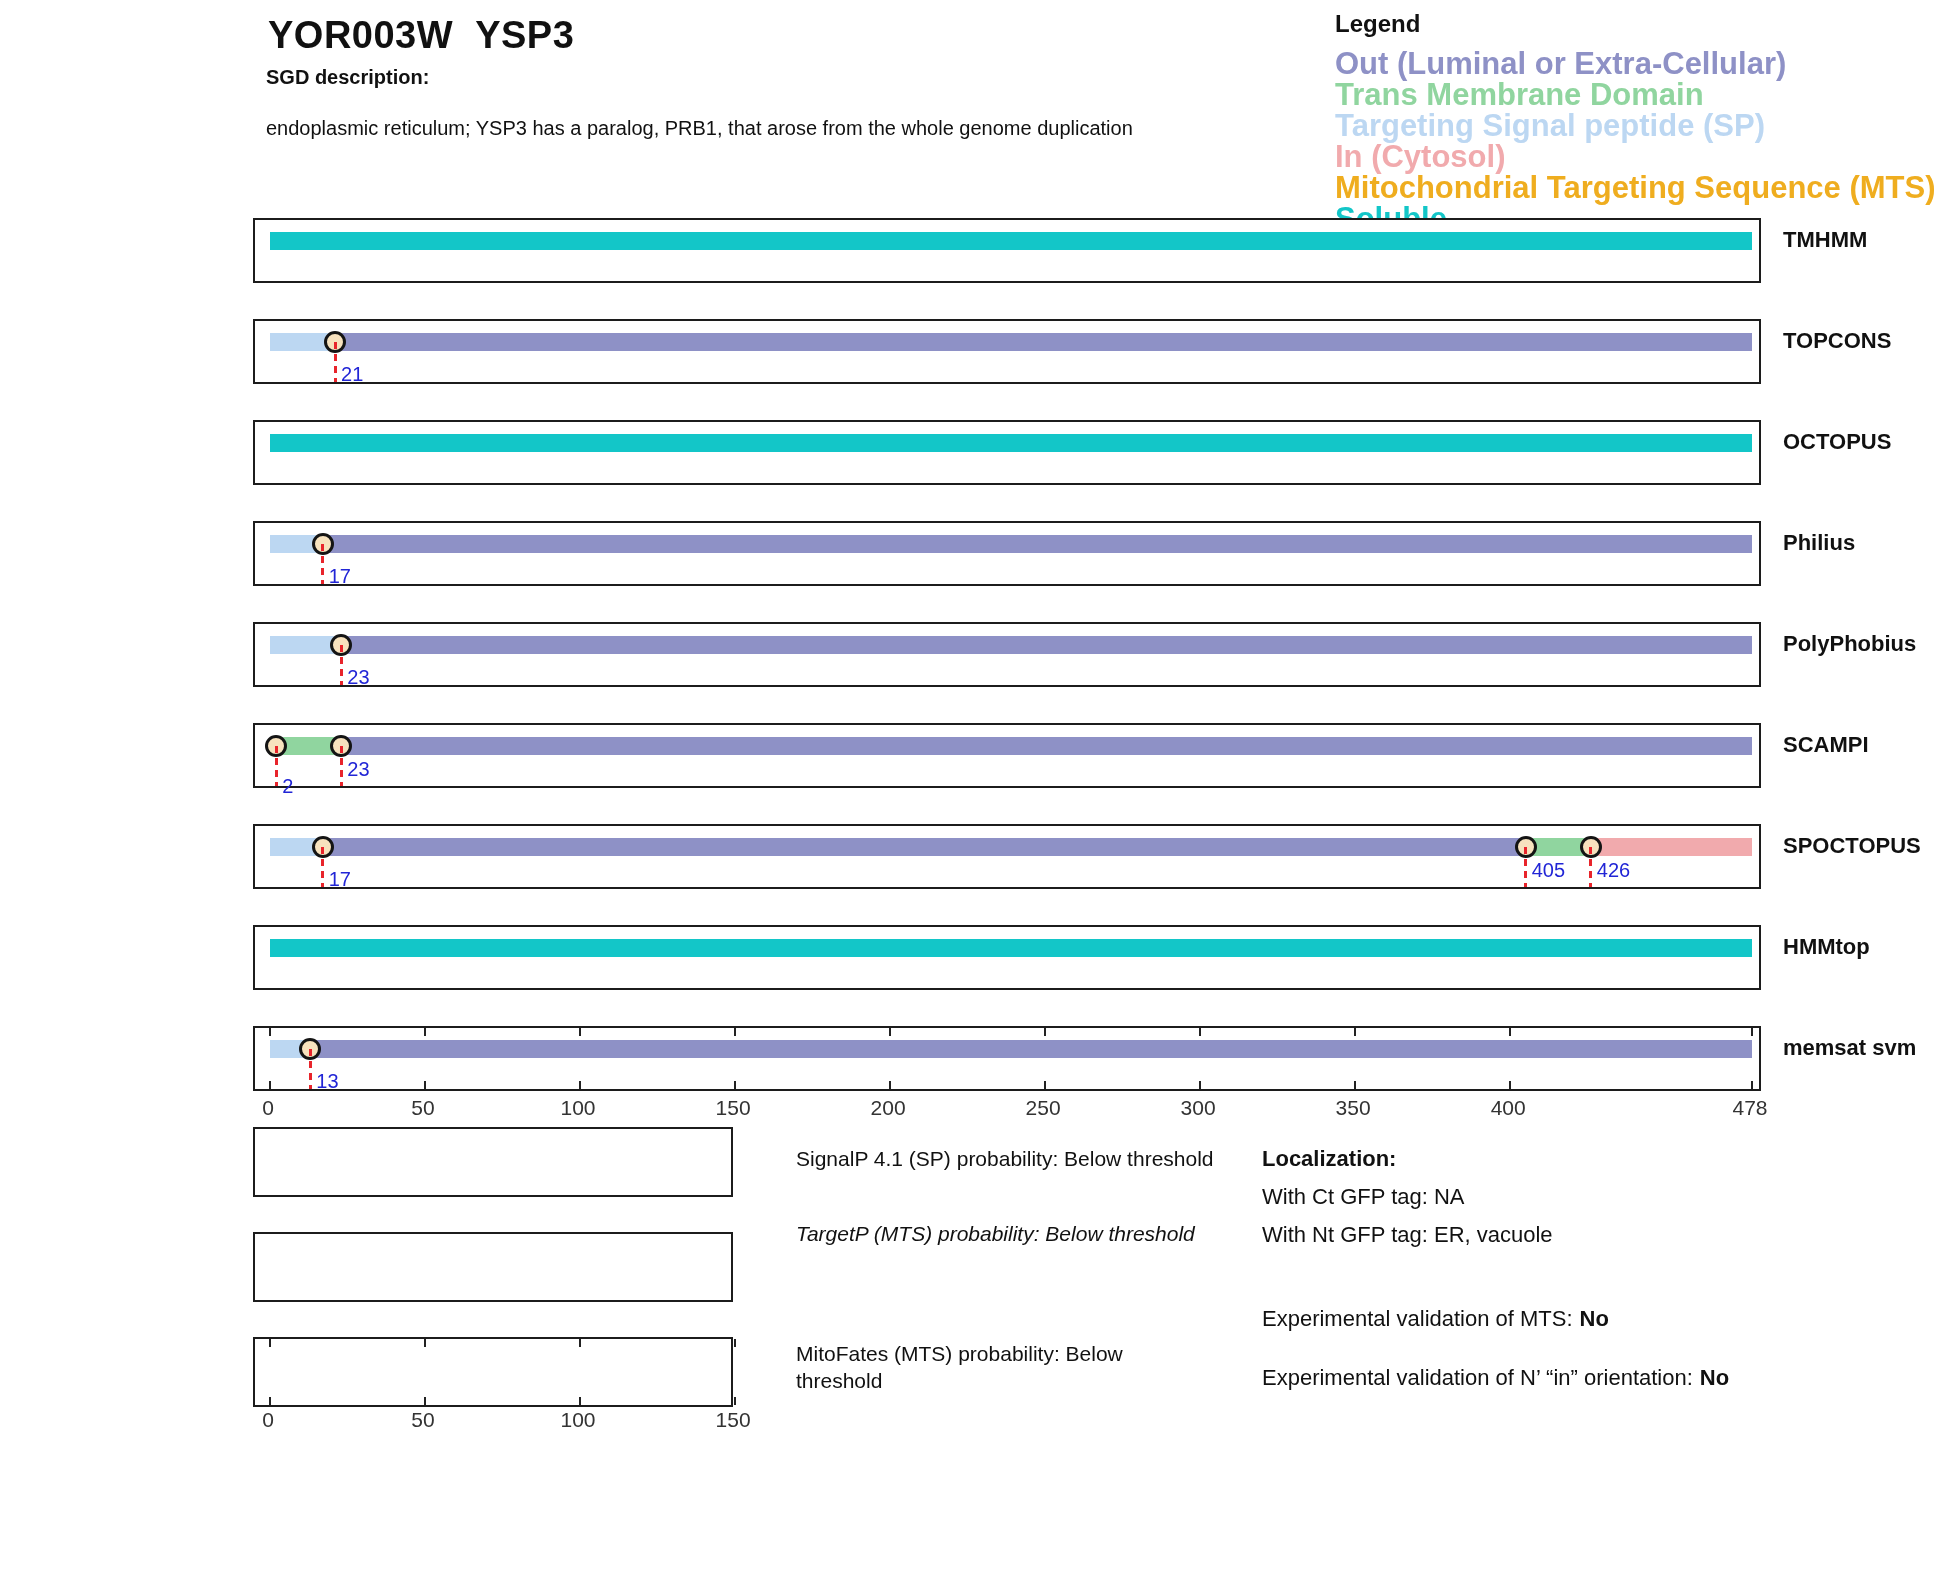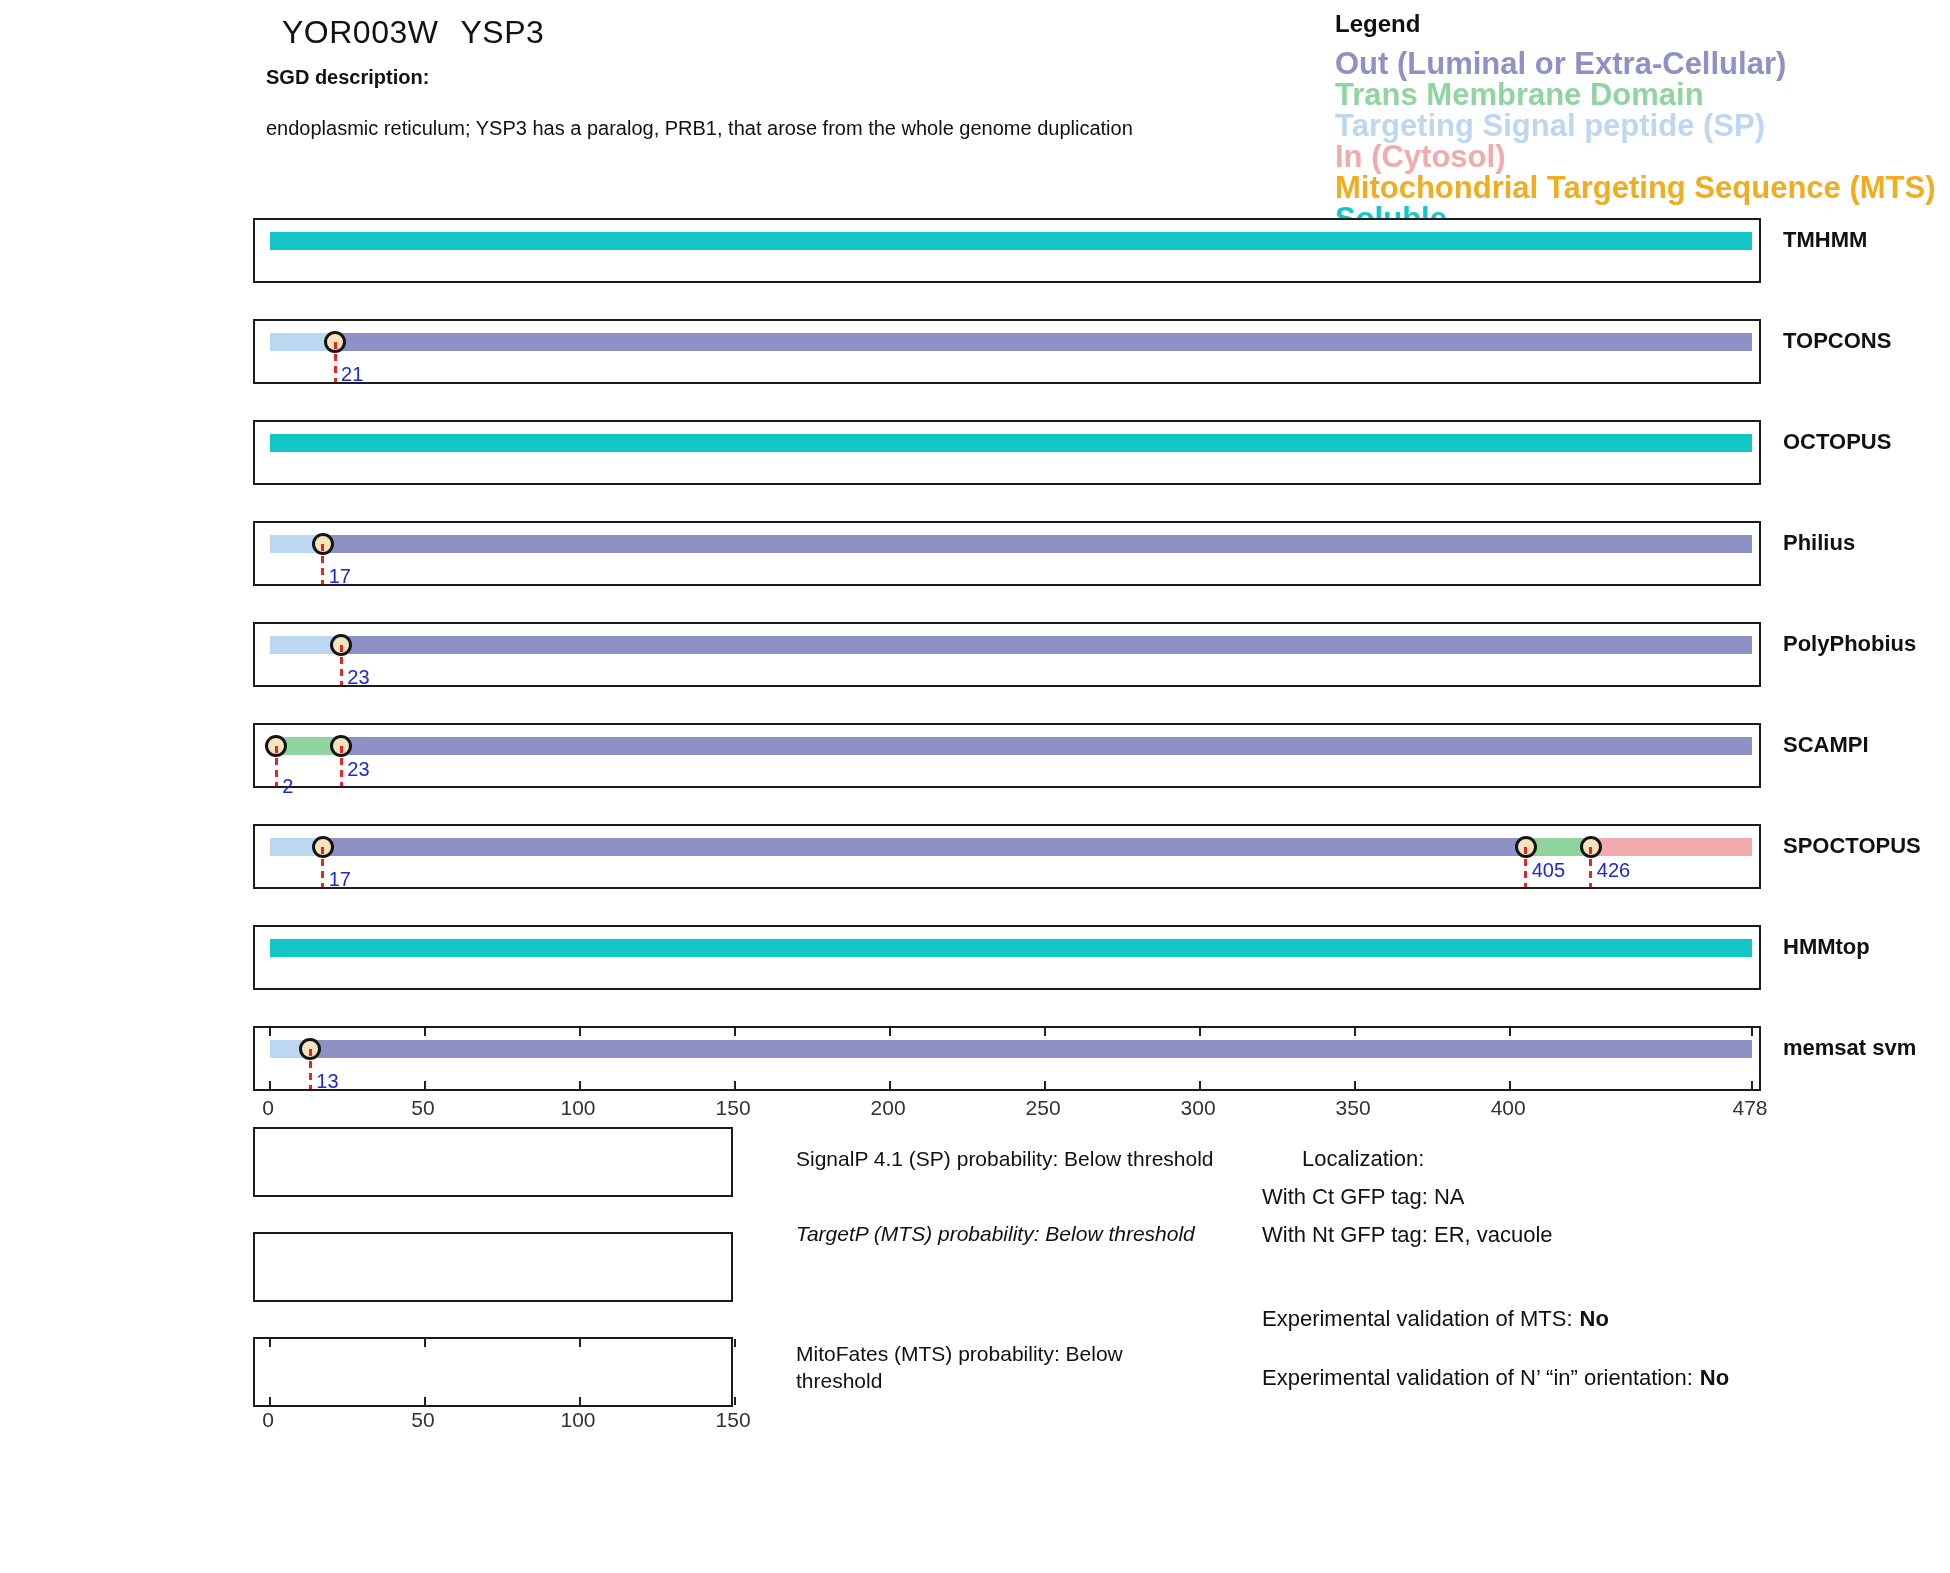--- a/index.html
+++ b/index.html
@@ -1,20 +1,20 @@
 <!DOCTYPE html>
 <html><head>
 <meta charset="utf-8">
 <style>
   html,body{margin:0;padding:0;background:#ffffff;}
   .canvas{position:relative;width:1950px;height:1573px;background:#ffffff;overflow:hidden;
           font-family:"Liberation Sans", sans-serif;color:#111;}
 
   
-  .title-row{position:absolute;left:282px;top:14px;font-size:32px;font-weight:normal;letter-spacing:0.5px;}
+  .title-row{position:absolute;left:268px;top:14px;font-size:38px;font-weight:bold;letter-spacing:0.5px;}
   .title-row .gene{margin-right:22px;}
   .sgd-label{position:absolute;left:266px;top:66px;font-size:20px;font-weight:bold;}
   .desc-line{position:absolute;left:266px;font-size:20px;white-space:nowrap;}
   .desc-line.l0{top:90px;}
   .desc-line.l1{top:117px;}
 
   
   .legend-title{position:absolute;left:1335px;top:10px;font-size:24px;font-weight:bold;}
   .legend-item{position:absolute;left:1335px;font-size:31px;font-weight:bold;white-space:nowrap;}
 
@@ -37,21 +37,21 @@
 
   
   .sub-box{position:absolute;left:253px;width:480px;height:70px;border:2px solid #1c1c1c;
            box-sizing:border-box;background:#fff;}
   .sub-label{position:absolute;left:796px;font-size:21px;line-height:27px;}
   .sub-label.w2{width:368px;}
   .sub-axis-label{position:absolute;top:1408px;font-size:21px;color:#333;transform:translateX(-50%);}
 
   
   .loc{position:absolute;left:1262px;font-size:22px;white-space:nowrap;}
-  .loc.bold{font-weight:normal;margin-left:40px;}
+  .loc.bold{font-weight:bold;}
   .loc .val{font-weight:bold;margin-left:7px;}
 </style>
 </head>
 <body>
 
 <div class="canvas">
 
   <div class="title-row">
     <span class="gene">YOR003W</span><span>YSP3</span>
   </div>

